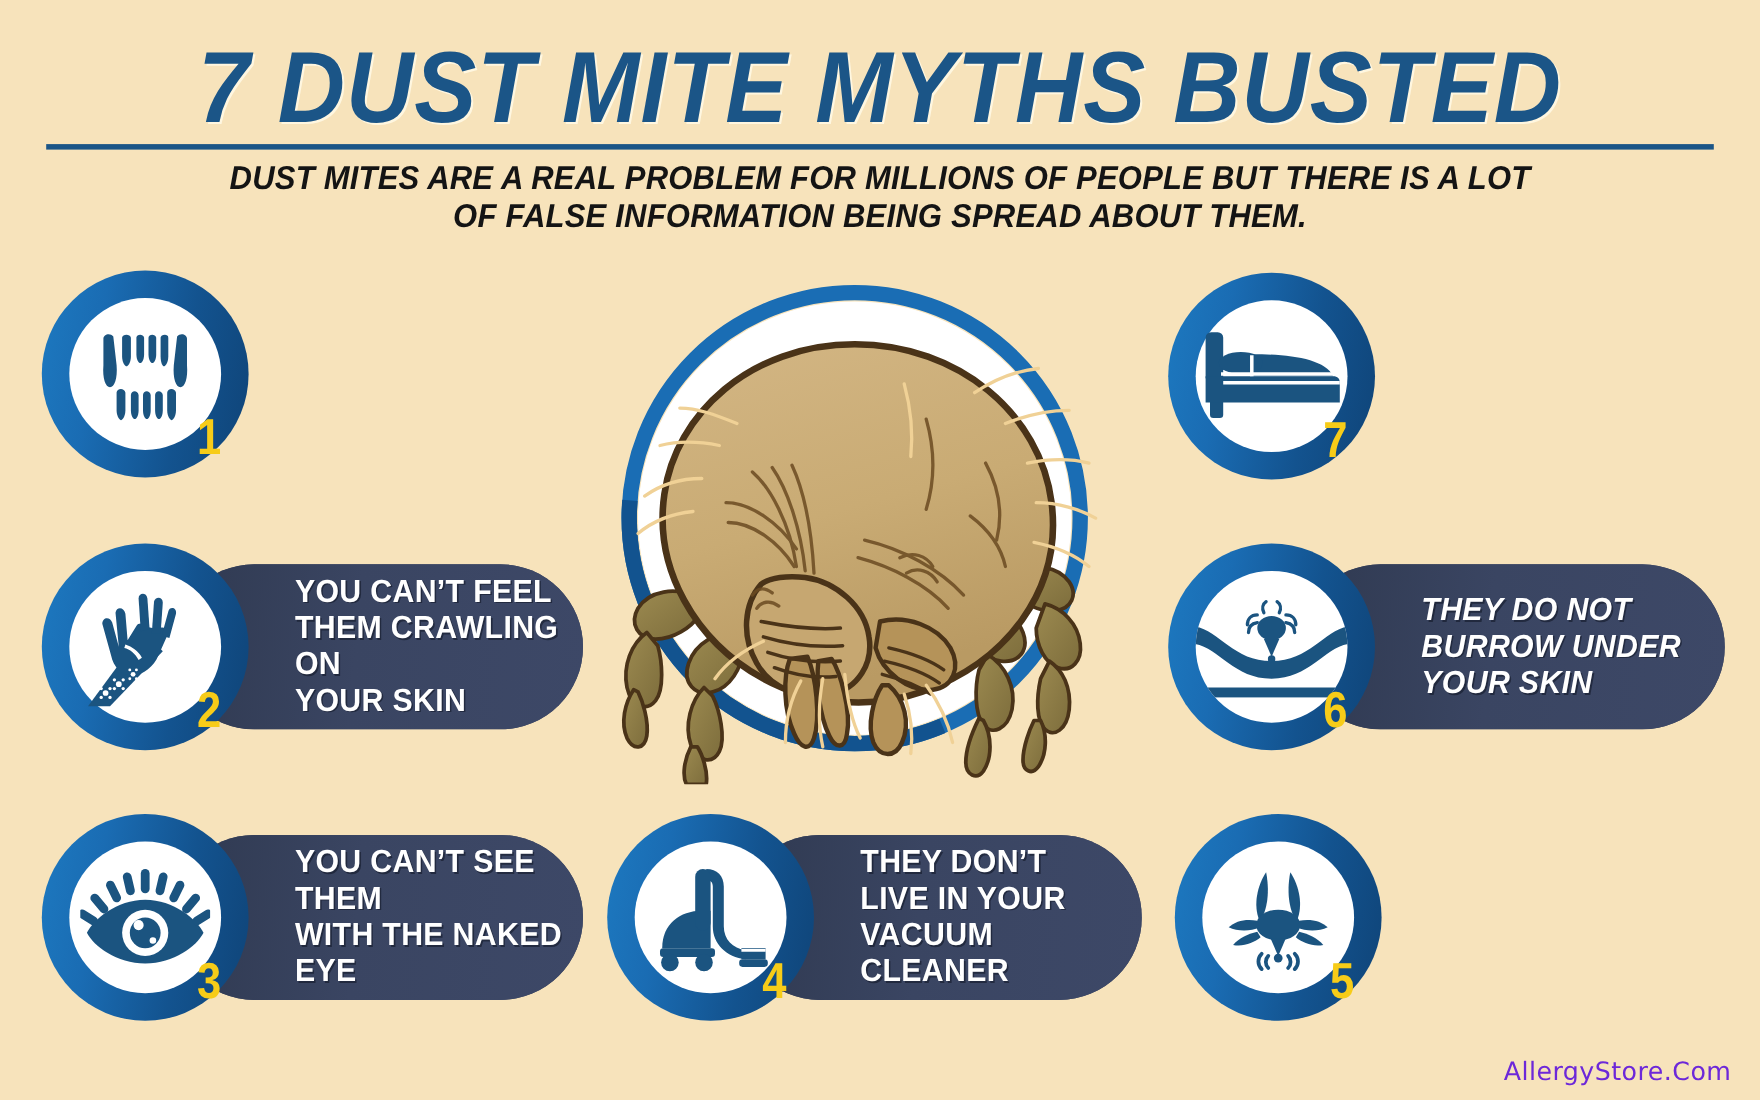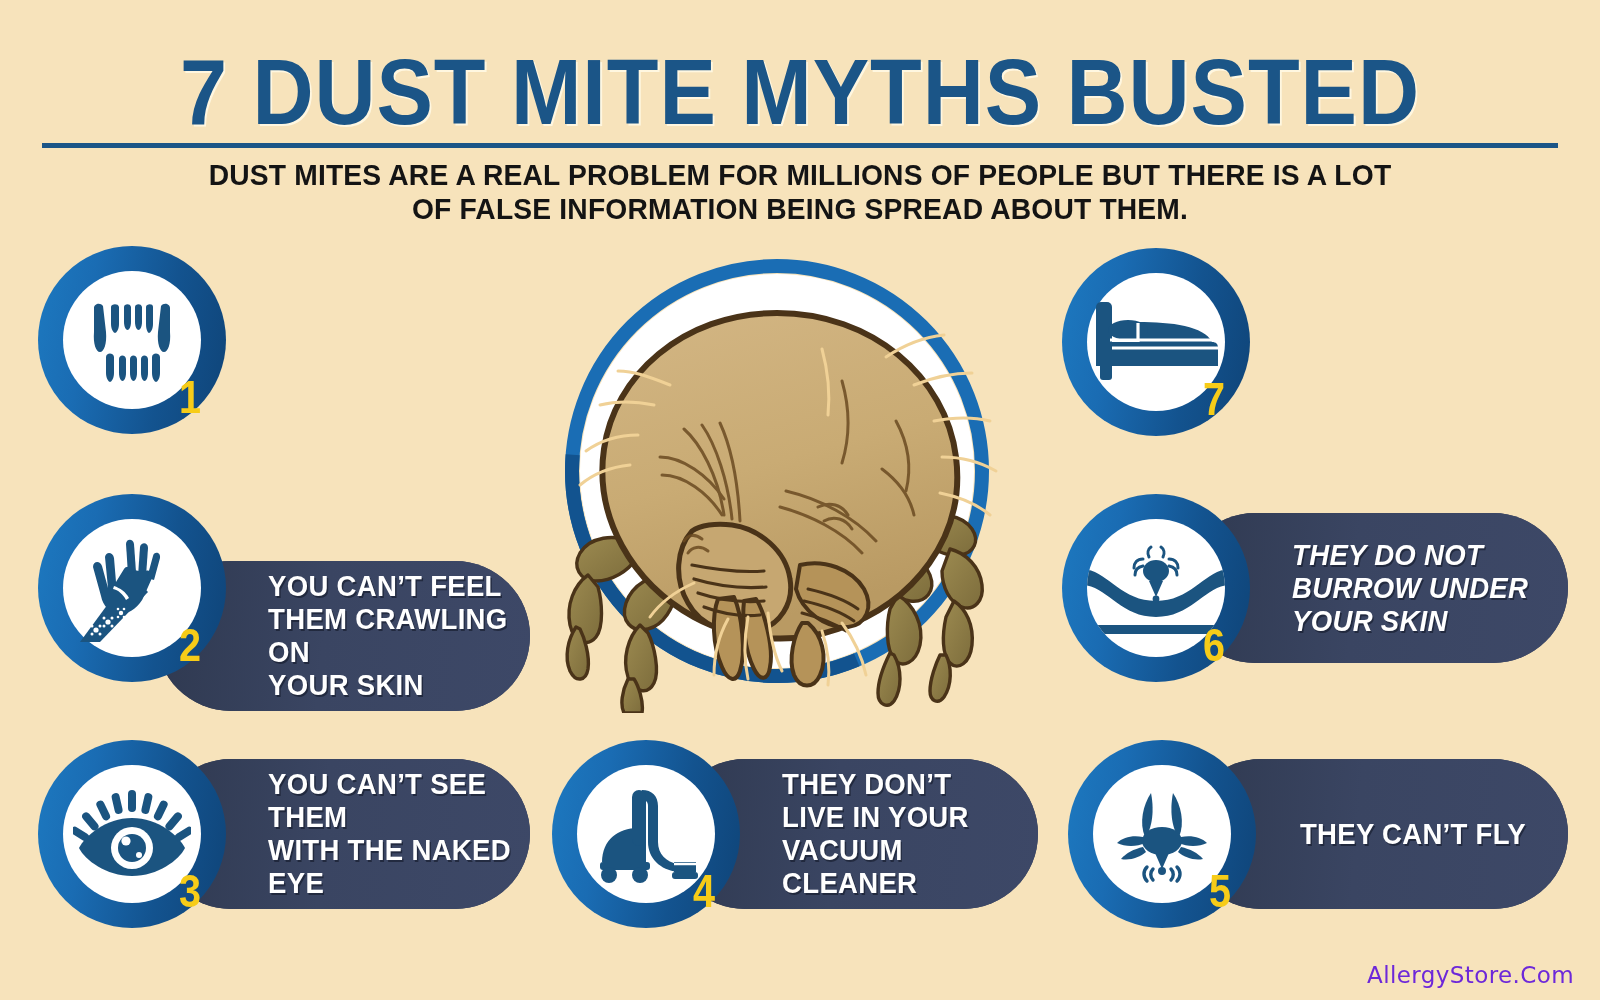--- a/index.html
+++ b/index.html
@@ -12,23 +12,24 @@
 
   body {
     background: #f7e3bb;
     font-family: "Liberation Sans", sans-serif;
     position: relative;
   }
 
   
   #header {
     position: absolute;
-    top: 12px; left: 0;
+    top: 0; left: 0;
     width: 1600px;
     height: 220px;
+    font-style: italic;
   }
 
   #title {
     position: absolute;
     top: 32px;
     left: 0;
     width: 1600px;
     text-align: center;
     font-family: "Liberation Sans Narrow", "Liberation Sans", sans-serif;
     font-weight: bold;
@@ -204,21 +205,21 @@
           <path d="M61 71 C61 67 67 66 68 71 L68 85 C68 90 66 93 64.5 93 C63 93 61 90 61 85 Z"></path>
           <path d="M72 69 C72 65 79 64 80 69 L80 85 C80 91 77 94 76 94 C75 94 72 91 72 85 Z"></path>
         </g>
       </svg>
     </div>
     <div class="num">1</div>
   </div>
 </div>
 
 <div class="card" style="left:38px; top:494px; width:492px;">
-  <div class="pill" style="left:118px; width:374px;margin-top:48px;">
+  <div class="pill" style="left:118px; width:374px;">
     <div class="pill-inner"></div>
     <div class="pill-text" style="padding-left:118px;">YOU CAN’T FEEL
 THEM CRAWLING ON
 YOUR SKIN</div>
   </div>
   <div class="circle-wrap">
     <div class="ring"></div>
     <div class="inner-disc"></div>
     <div class="icon-slot">
       <svg width="116" height="116" viewBox="0 0 116 116">
@@ -312,24 +313,20 @@
         <g stroke="#ffffff" stroke-width="2.5" fill="none">
           <path d="M84 86 L106 86"></path>
         </g>
       </svg>
     </div>
     <div class="num">4</div>
   </div>
 </div>
 
 <div class="card" style="left:1068px; top:740px; width:500px;">
-  <div class="pill" style="left:118px; width:382px;">
-    <div class="pill-inner"></div>
-    <div class="pill-text" style="padding-left:120px;">THEY CAN’T FLY</div>
-  </div>
   <div class="circle-wrap">
     <div class="ring"></div>
     <div class="inner-disc"></div>
     <div class="icon-slot">
       <svg width="110" height="110" viewBox="0 0 110 110">
         <g fill="#1b5480">
           <path d="M44 14 C36 26 32 44 38 58 C44 52 48 34 44 14 Z"></path>
           <path d="M66 14 C74 26 78 44 72 58 C66 52 62 34 66 14 Z"></path>
           <ellipse cx="55" cy="62" rx="20" ry="14"></ellipse>
           <path d="M36 58 C26 56 16 58 10 64 C18 68 30 68 38 64 Z"></path>

